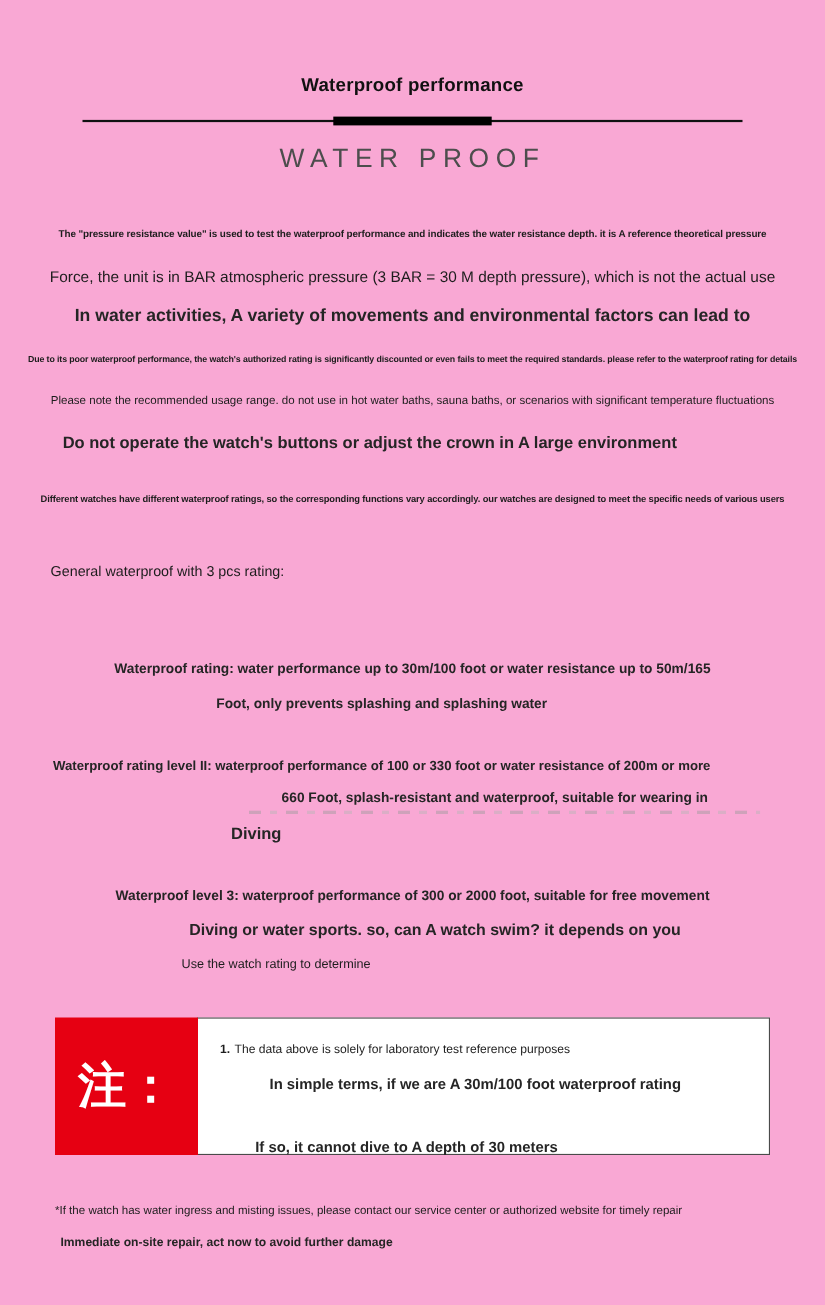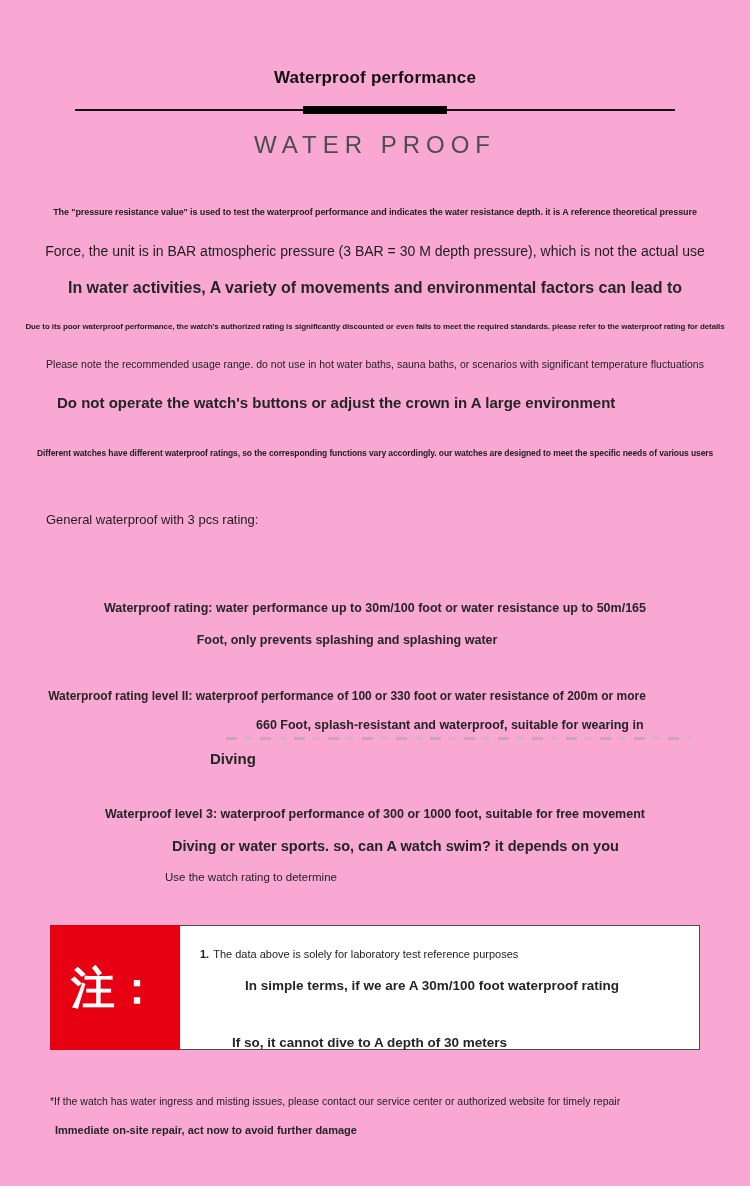--- a/index.html
+++ b/index.html
@@ -84,21 +84,21 @@
   <div class="abs ratings-heading">General waterproof with 3 pcs rating:</div>
 
   <div class="abs ctr t-bold lv1a">Waterproof rating: water performance up to 30m/100 foot or water resistance up to 50m/165</div>
   <div class="abs ctr t-bold lv1b">Foot, only prevents splashing and splashing water</div>
 
   <div class="abs ctr t-bold lv2a">Waterproof rating level II: waterproof performance of 100 or 330 foot or water resistance of 200m or more</div>
   <div class="abs t-bold lv2b">660 Foot, splash-resistant and waterproof, suitable for wearing in</div>
   <div class="abs clipped"></div>
   <div class="abs lv2c">Diving</div>
 
-  <div class="abs ctr t-bold lv3a">Waterproof level 3: waterproof performance of 300 or 1000 foot, suitable for free movement</div>
+  <div class="abs ctr t-bold lv3a">Waterproof level 3: waterproof performance of 300 or 2000 foot, suitable for free movement</div>
   <div class="abs t-bold-md lv3b">Diving or water sports. so, can A watch swim? it depends on you</div>
   <div class="abs lv3c">Use the watch rating to determine</div>
 
   <div class="abs note-border"></div>
   <div class="abs note-red" style="background: rgb(230, 0, 18);">
     <span class="note-label">注：</span>
   </div>
   <div class="abs note-l1">
     <span class="num">1.</span><span>The data above is solely for laboratory test reference purposes</span>
   </div>

